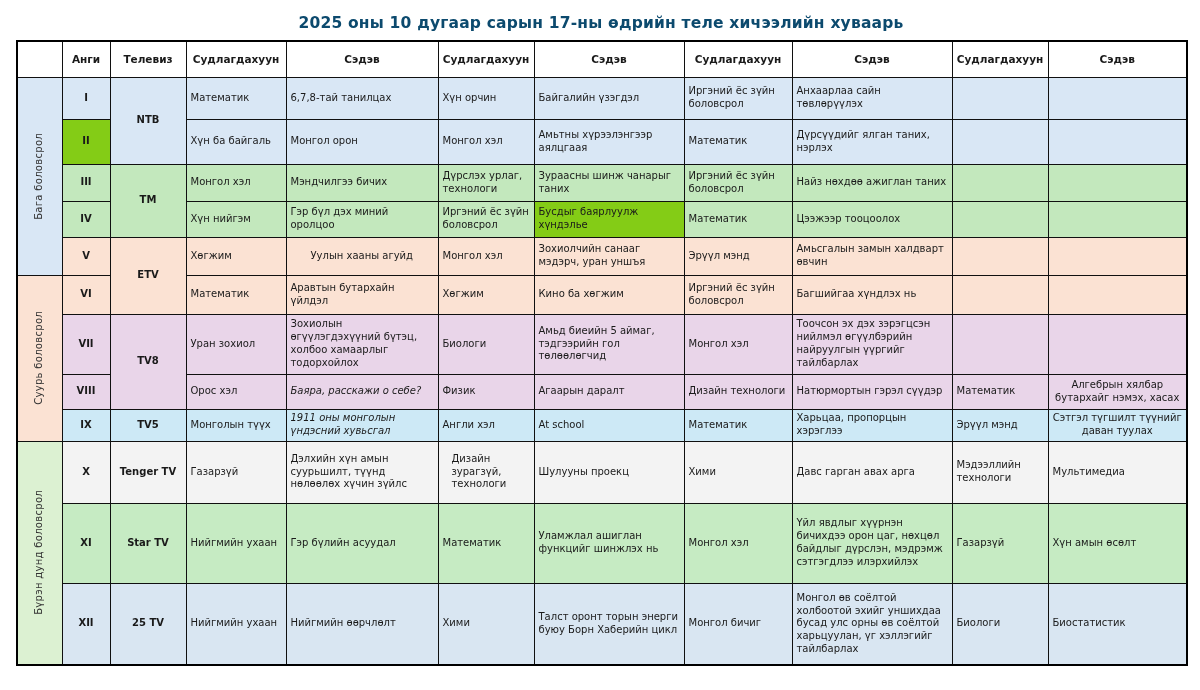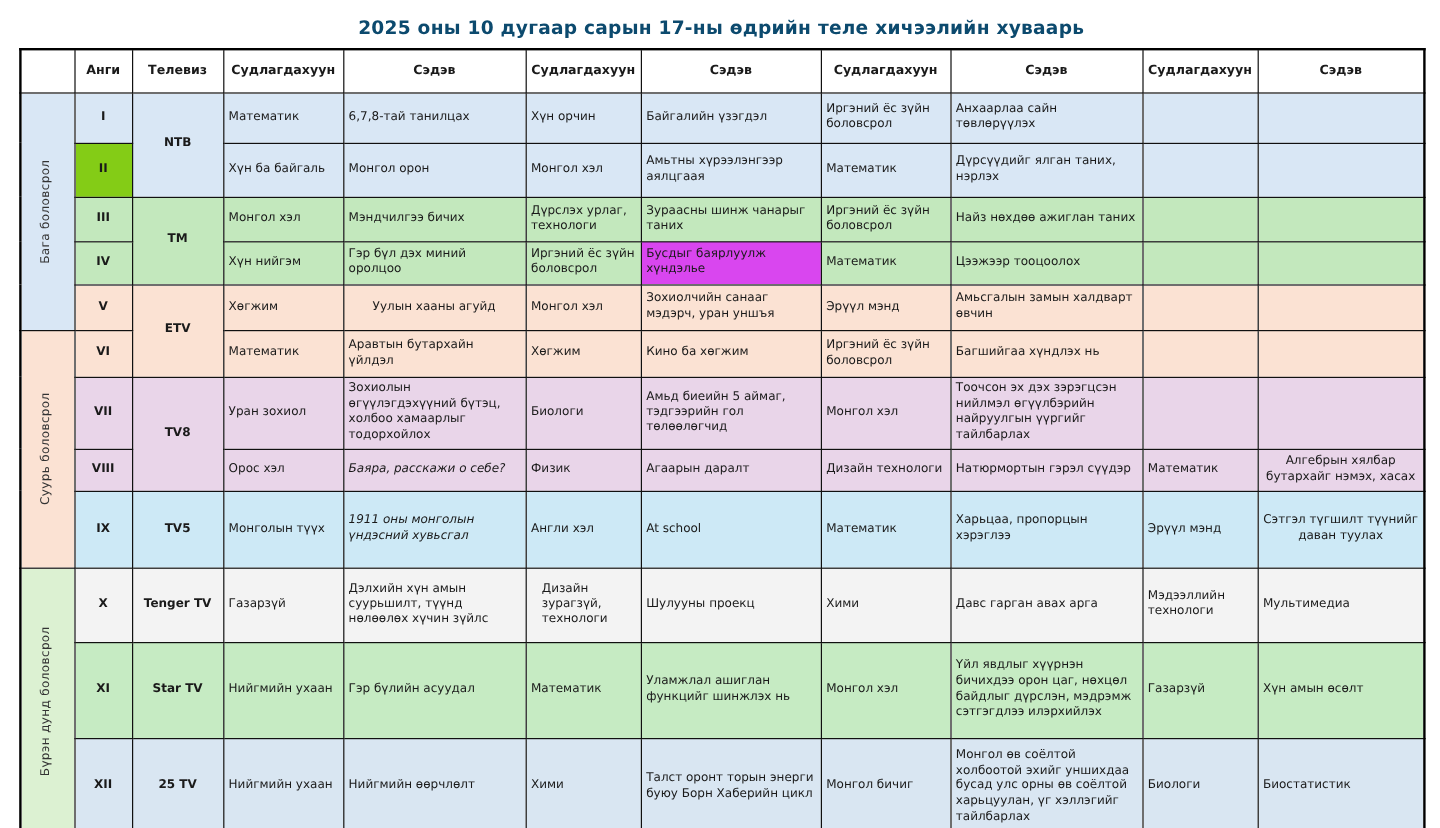--- a/index.html
+++ b/index.html
@@ -138,21 +138,21 @@
           <td class="subject" style="background: rgb(195, 232, 189);">Иргэний ёс зүйн боловсрол</td>
           <td class="topic" style="background: rgb(195, 232, 189);">Найз нөхдөө ажиглан таних</td>
           <td class="subject" style="background: rgb(195, 232, 189);"></td>
           <td class="topic" style="background: rgb(195, 232, 189);"></td>
         </tr>
         <tr style="height: 36px;">
           <td class="grade" style="background: rgb(195, 232, 189);">IV</td>
           <td class="subject" style="background: rgb(195, 232, 189);">Хүн нийгэм</td>
           <td class="topic" style="background: rgb(195, 232, 189);">Гэр бүл дэх миний оролцоо</td>
           <td class="subject" style="background: rgb(195, 232, 189);">Иргэний ёс зүйн боловсрол</td>
-          <td class="topic" style="background: #d946ef;">Бусдыг баярлуулж хүндэлье</td>
+          <td class="topic" style="background: #84cc16;">Бусдыг баярлуулж хүндэлье</td>
           <td class="subject" style="background: rgb(195, 232, 189);">Математик</td>
           <td class="topic" style="background: rgb(195, 232, 189);">Цээжээр тооцоолох</td>
           <td class="subject" style="background: rgb(195, 232, 189);"></td>
           <td class="topic" style="background: rgb(195, 232, 189);"></td>
         </tr>
         <tr style="height: 38px;">
           <td class="grade" style="background: rgb(251, 226, 211);">V</td>
           <td class="channel" rowspan="2" style="background: rgb(251, 226, 211);">ETV</td>
           <td class="subject" style="background: rgb(251, 226, 211);">Хөгжим</td>
           <td class="topic" style="background: rgb(251, 226, 211); padding-left: 24px;">Уулын хааны агуйд</td>
@@ -193,21 +193,21 @@
           <td class="grade" style="background: rgb(233, 213, 233);">VIII</td>
           <td class="subject" style="background: rgb(233, 213, 233);">Орос хэл</td>
           <td class="topic italic" style="background: rgb(233, 213, 233);">Баяра, расскажи о себе?</td>
           <td class="subject" style="background: rgb(233, 213, 233);">Физик</td>
           <td class="topic" style="background: rgb(233, 213, 233);">Агаарын даралт</td>
           <td class="subject" style="background: rgb(233, 213, 233);">Дизайн технологи</td>
           <td class="topic" style="background: rgb(233, 213, 233);">Натюрмортын гэрэл сүүдэр</td>
           <td class="subject" style="background: rgb(233, 213, 233);">Математик</td>
           <td class="topic center" style="background: rgb(233, 213, 233);">Алгебрын хялбар бутархайг нэмэх, хасах</td>
         </tr>
-        <tr style="height: 64px;">
+        <tr style="height: 32px;">
           <td class="grade" style="background: rgb(205, 233, 246);">IX</td>
           <td class="channel" rowspan="1" style="background: rgb(205, 233, 246);">TV5</td>
           <td class="subject" style="background: rgb(205, 233, 246);">Монголын түүх</td>
           <td class="topic italic" style="background: rgb(205, 233, 246);">1911 оны монголын үндэсний хувьсгал</td>
           <td class="subject" style="background: rgb(205, 233, 246);">Англи хэл</td>
           <td class="topic" style="background: rgb(205, 233, 246);">At school</td>
           <td class="subject" style="background: rgb(205, 233, 246);">Математик</td>
           <td class="topic" style="background: rgb(205, 233, 246);">Харьцаа, пропорцын хэрэглээ</td>
           <td class="subject" style="background: rgb(205, 233, 246);">Эрүүл мэнд</td>
           <td class="topic center" style="background: rgb(205, 233, 246);">Сэтгэл түгшилт түүнийг даван туулах</td>

